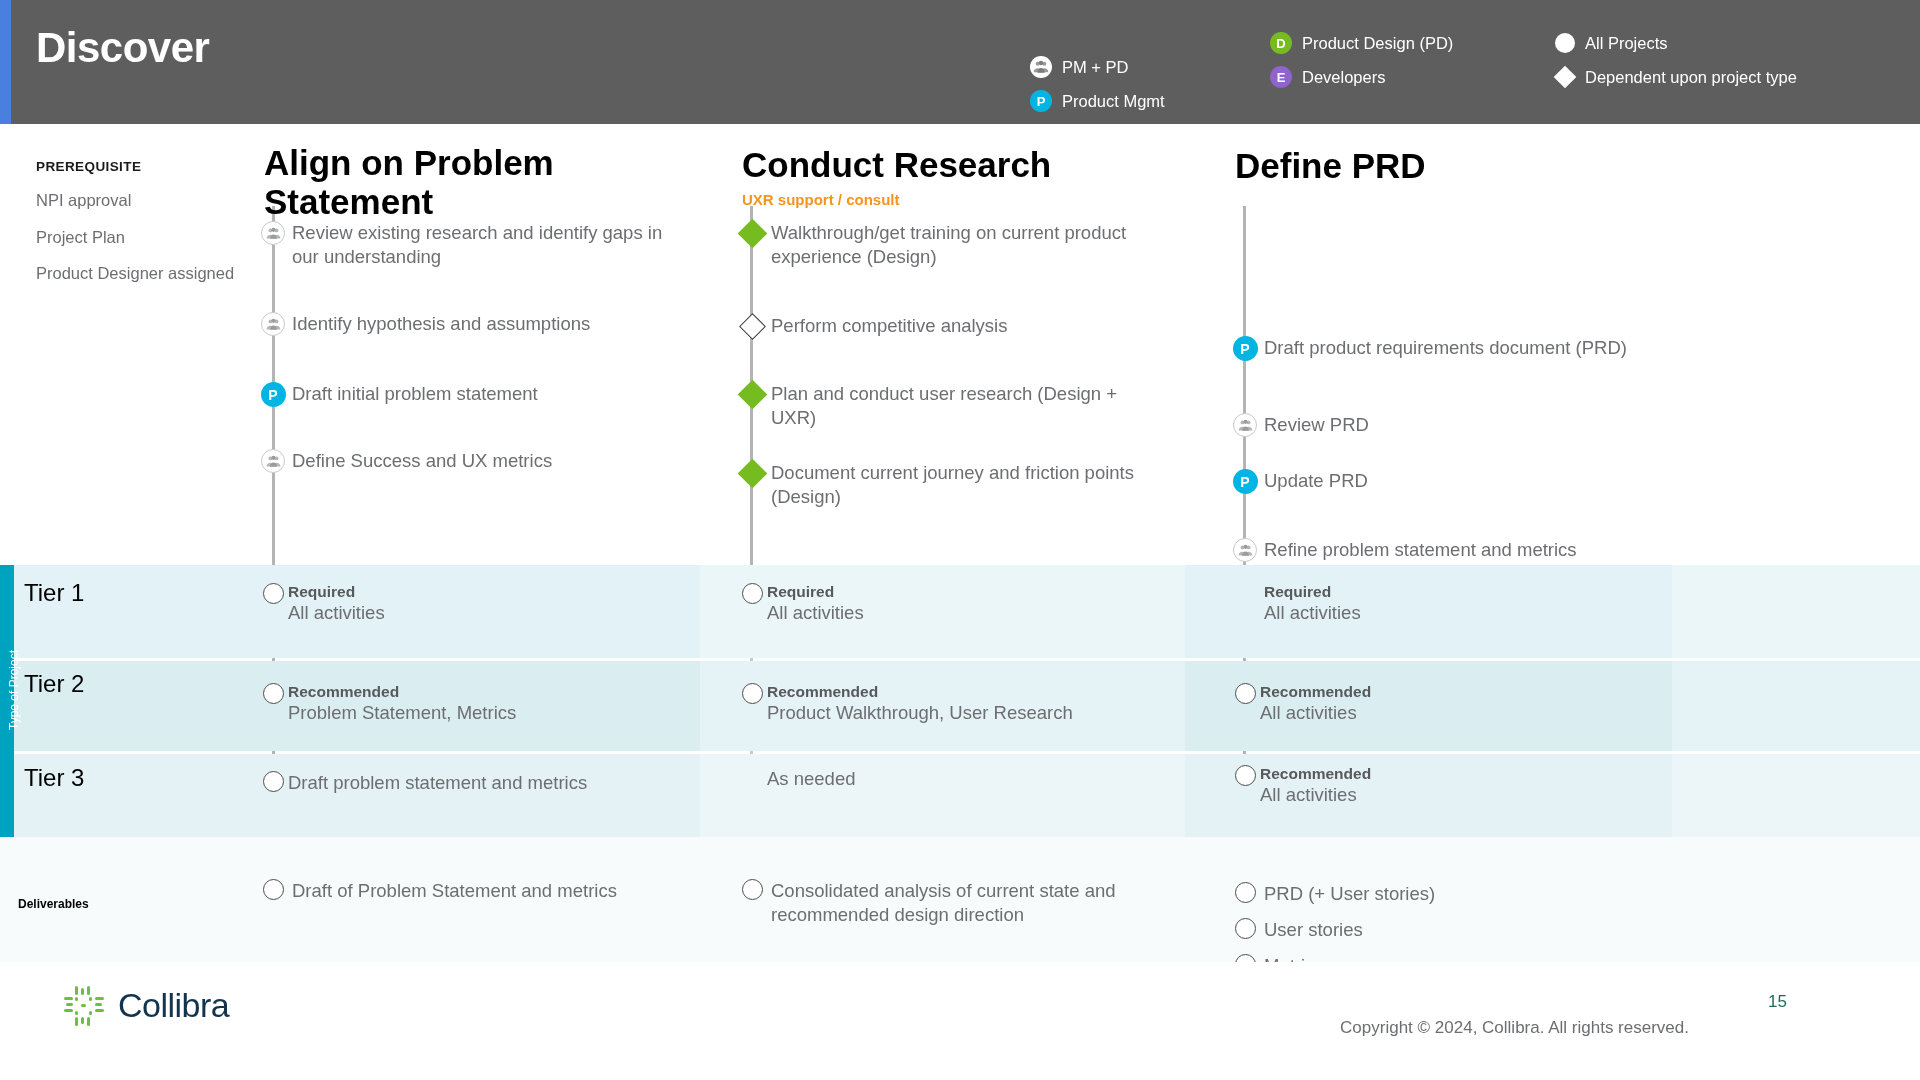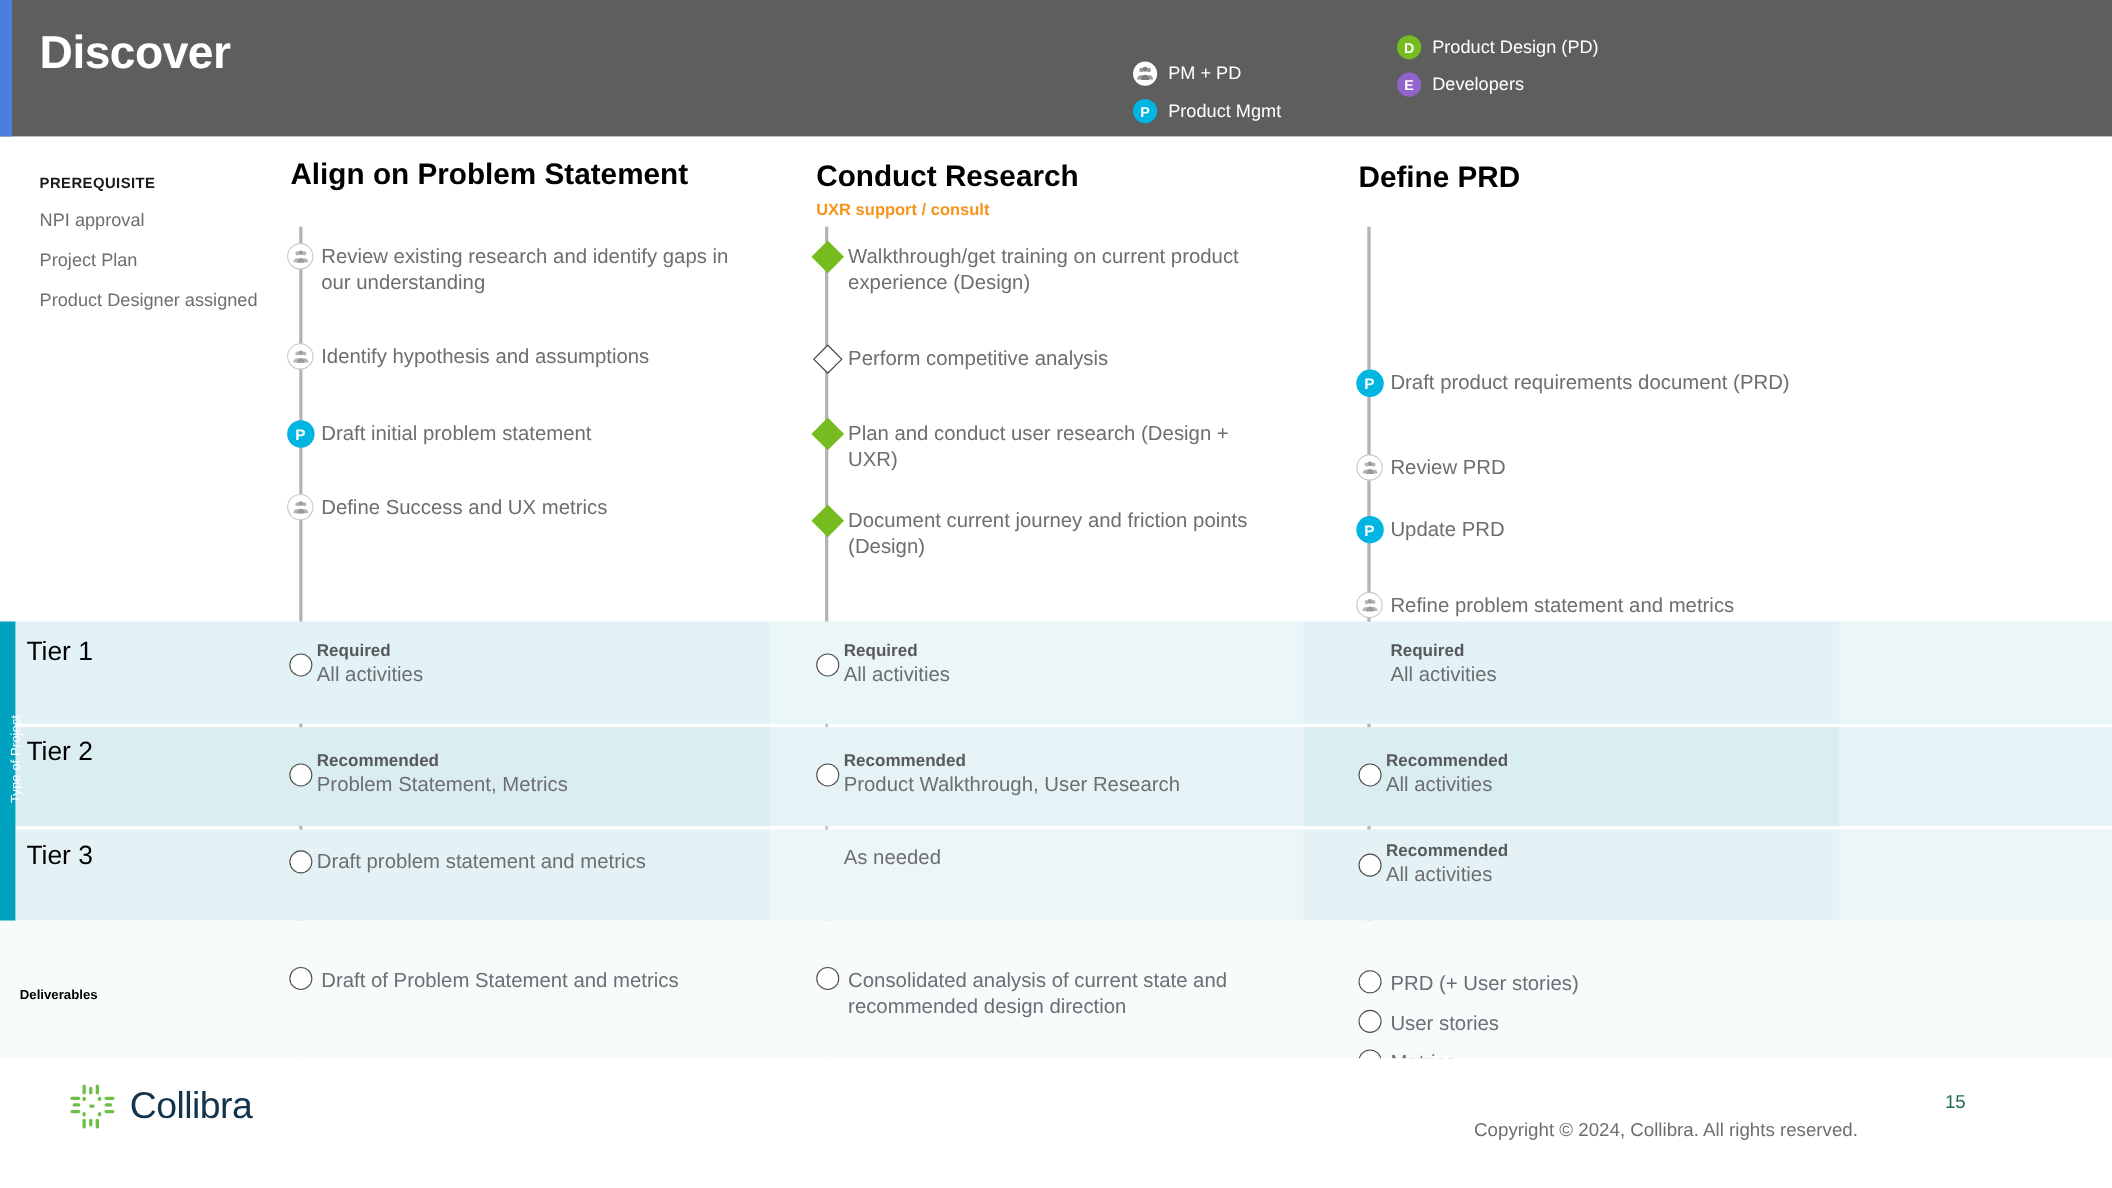--- a/index.html
+++ b/index.html
@@ -66,21 +66,21 @@
     letter-spacing:0.4px; margin-bottom:16px;
   }
   .prereq-item { font-size:16.5px; color:#6d6e71; margin-bottom:16px; line-height:1.25; }
 
   
   .phase { position:absolute; top:20px; }
   .phase.p1 { left:264px; width:430px; }
   .phase.p2 { left:742px; width:430px; }
   .phase.p3 { left:1235px; width:460px; }
   .phase-title {
-    font-size:27px; font-weight:bold; color:#000000; line-height:1.1;
+    font-size:35px; font-weight:bold; color:#000000; line-height:1.1;
   }
   .phase-sub {
     font-size:15px; font-weight:bold; color:#f7941d; margin-top:6px;
   }
 
   .task {
     position:absolute; display:flex; align-items:flex-start;
   }
   .task-marker { width:30px; flex:none; display:flex; justify-content:center; }
   .task-text {
@@ -118,21 +118,21 @@
     position:absolute; left:0; top:0; width:14px; height:272px; background:#00a3bf;
   }
   .tier-rail-label {
     position:absolute; left:-36px; top:118px; width:100px;
     transform:rotate(-90deg);
     font-size:12px; color:#ffffff; text-align:center; white-space:nowrap;
   }
   .tier-name {
     position:absolute; left:24px; font-size:24px; color:#000000;
   }
-  .tier-cell { position:absolute; display:flex; align-items:center; }
+  .tier-cell { position:absolute; display:flex; align-items:flex-start; }
   .tier-cell .task-marker { width:30px; }
   .tier-strong { font-size:15.5px; font-weight:bold; color:#58595b; }
   .tier-body { font-size:18.5px; color:#6d6e71; line-height:1.3; margin-top:3px; }
   .tier-single { font-size:18.5px; color:#6d6e71; line-height:1.3; }
 
   
   .deliv-zone {
     position:absolute; left:0; top:713px; width:1920px; height:125px;
     background:#f7fbfc;
   }
@@ -192,20 +192,30 @@
       <div class="legend-row">
         <span class="badge pd">D</span>
         <span class="legend-label">Product Design (PD)</span>
       </div>
       <div class="legend-row">
         <span class="badge dev">E</span>
         <span class="legend-label">Developers</span>
       </div>
     </div>
 
+    <div class="legend-col c3">
+      <div class="legend-row">
+        <span class="dot-white"></span>
+        <span class="legend-label">All Projects</span>
+      </div>
+      <div class="legend-row">
+        <span class="diamond-white"></span>
+        <span class="legend-label">Dependent upon project type</span>
+      </div>
+    </div>
 
   </div>
 </div>
 
 <div class="board">
 
   <div class="vline" style="left:272px; top:82px; height:760px;"></div>
   <div class="vline" style="left:750px; top:82px; height:760px;"></div>
   <div class="vline" style="left:1243px; top:82px; height:843px;"></div>
 

